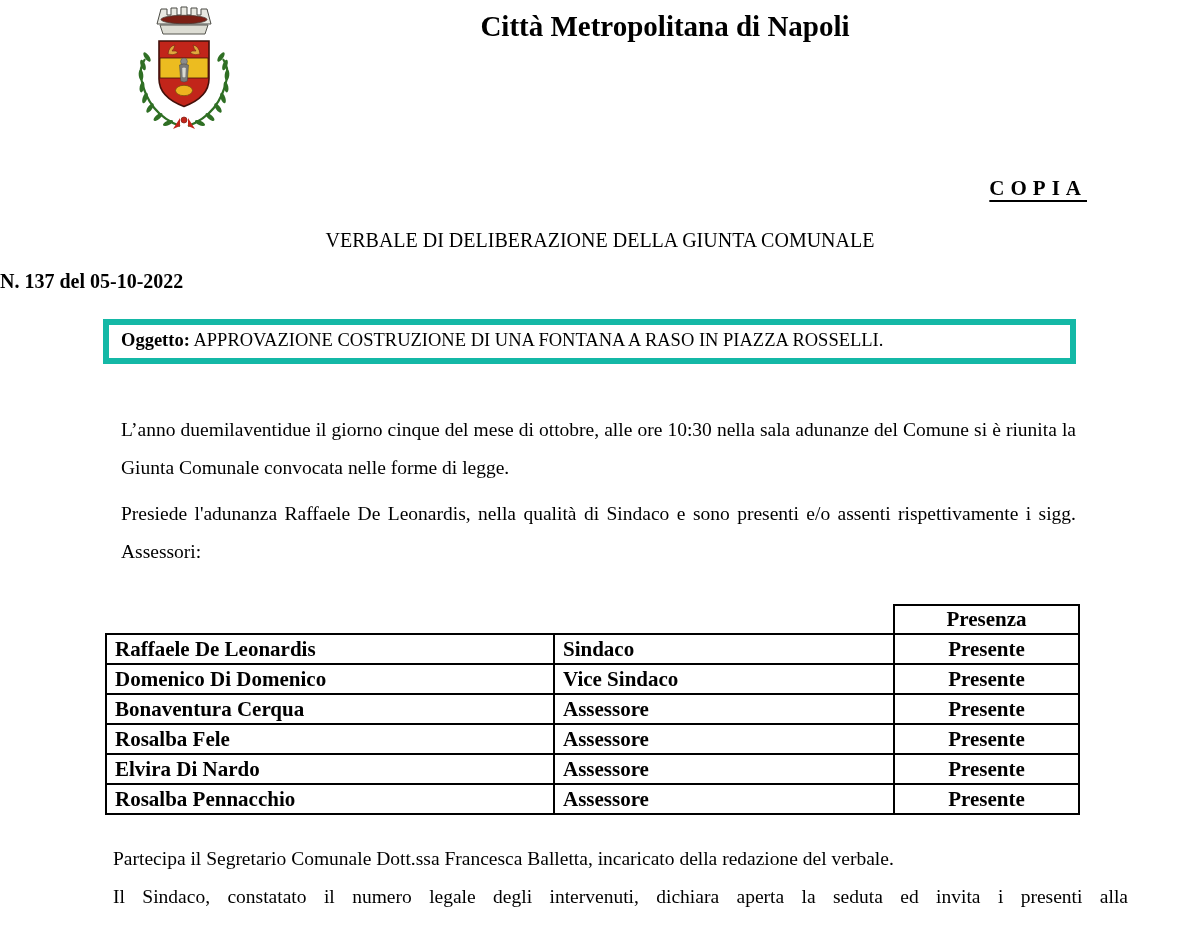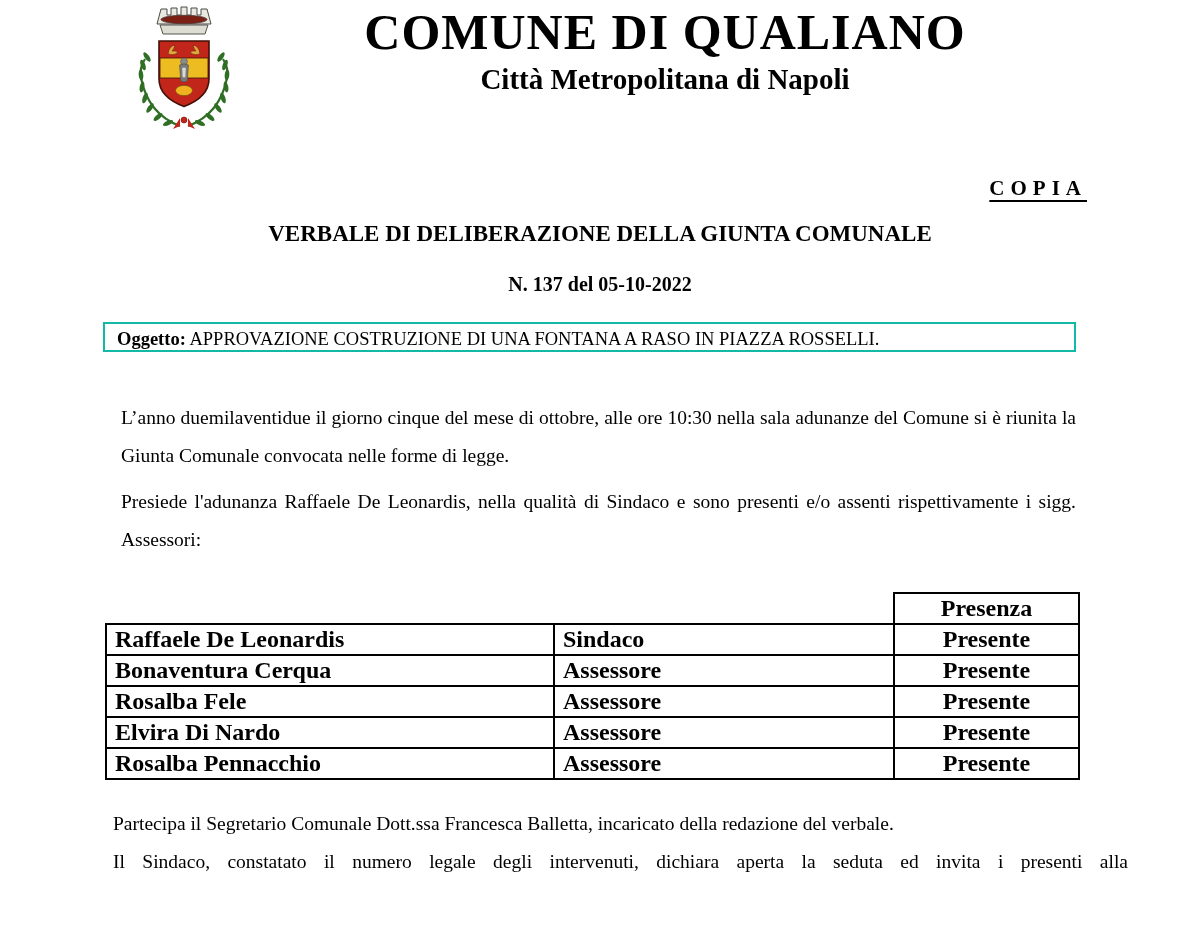--- a/index.html
+++ b/index.html
@@ -18,28 +18,28 @@
   .titles { padding-left:130px; padding-top:6px; text-align:center; }
   .main-title { margin:0; font-size:50px; font-weight:bold; letter-spacing:1px; line-height:1.05; }
   .sub-title  { margin:4px 0 0 0; font-size:29px; font-weight:bold; }
 
   
   .copia { margin:48px 113px 0 0; text-align:right;padding-left:48px; }
   .copia span {
     font-size:21px; font-weight:bold; letter-spacing:6px;
     text-decoration:underline; text-underline-offset:5px;
   }
-  .act-title  { margin-top:20px; text-align:center; font-size:23px; font-weight:bold; }
-  .act-number { margin-top:26px; text-align:center; font-size:20px; font-weight:bold; }
+  .act-title  { margin-top:28px; text-align:center; font-size:20px; font-weight:normal; }
+  .act-number { margin-top:18px; font-size:20px; font-weight:bold; }
 
   
   .subject-box {
     margin:26px 124px 0 103px;
-    border:2px solid #14b8a6;
-    padding:5px 12px 0 12px;
+    border:6px solid #14b8a6;
+    padding:5px 12px 7px 12px;
     font-size:18.5px;
   }
   .subject-label { font-weight:bold; }
 
   
   .body-text {
     margin:47px 116px 0 113px;
     font-size:19.5px; line-height:38px;
     text-align:justify;
   }
@@ -48,21 +48,21 @@
   
   table.attendance {
     margin:33px 0 0 105px;
     border-collapse:collapse;
     table-layout:fixed;
     width:973px;
   }
   table.attendance td {
     border:2px solid #000;
     font-weight:bold;
-    font-size:24px;
+    font-size:21px;
     padding:1px 8px;
     overflow:hidden;
     white-space:nowrap;
   }
   table.attendance tr.header-row td { height:23px; }
   table.attendance tr.data-row td { height:26px;margin-left:8px; }
   table.attendance td.blank { border:none; }
   table.attendance td.center { text-align:center; }
 
   
@@ -124,21 +124,20 @@
         </g>
 
         <g fill="#c2251a">
           <path d="M52,116 l-7,11 7,-3 Z"></path>
           <path d="M60,116 l7,11 -7,-3 Z"></path>
           <circle cx="56" cy="118" r="3" stroke="#7c1f14" stroke-width="0.7"></circle>
         </g>
       </svg>
     </div>
     <div class="titles">
-      <h1 class="main-title">COMUNE DI QUALIANO</h1>
       <h2 class="sub-title">Città Metropolitana di Napoli</h2>
     </div>
   </div>
 
   <div class="copia">
     <span>COPIA</span>
   </div>
 
   <div class="act-title">VERBALE DI DELIBERAZIONE DELLA GIUNTA COMUNALE</div>
   <div class="act-number">N. 137 del 05-10-2022</div>
@@ -164,20 +163,25 @@
         <td class="blank"></td>
         <td class="blank"></td>
         <td class="center">Presenza</td>
       </tr>
       <tr class="data-row">
         <td>Raffaele De Leonardis</td>
         <td>Sindaco</td>
         <td class="center">Presente</td>
       </tr>
       <tr class="data-row">
+        <td>Domenico Di Domenico</td>
+        <td>Vice Sindaco</td>
+        <td class="center">Presente</td>
+      </tr>
+      <tr class="data-row">
         <td>Bonaventura Cerqua</td>
         <td>Assessore</td>
         <td class="center">Presente</td>
       </tr>
       <tr class="data-row">
         <td>Rosalba Fele</td>
         <td>Assessore</td>
         <td class="center">Presente</td>
       </tr>
       <tr class="data-row">

